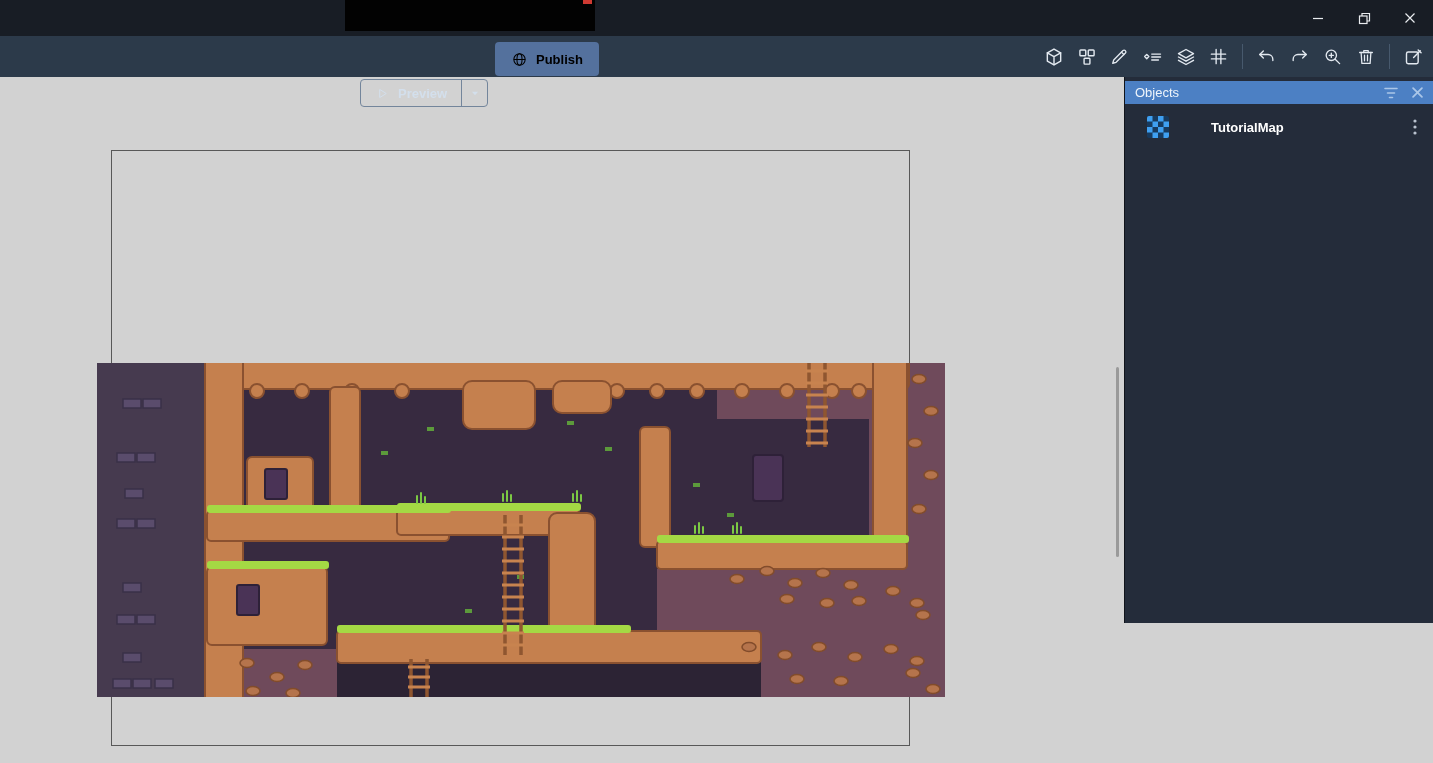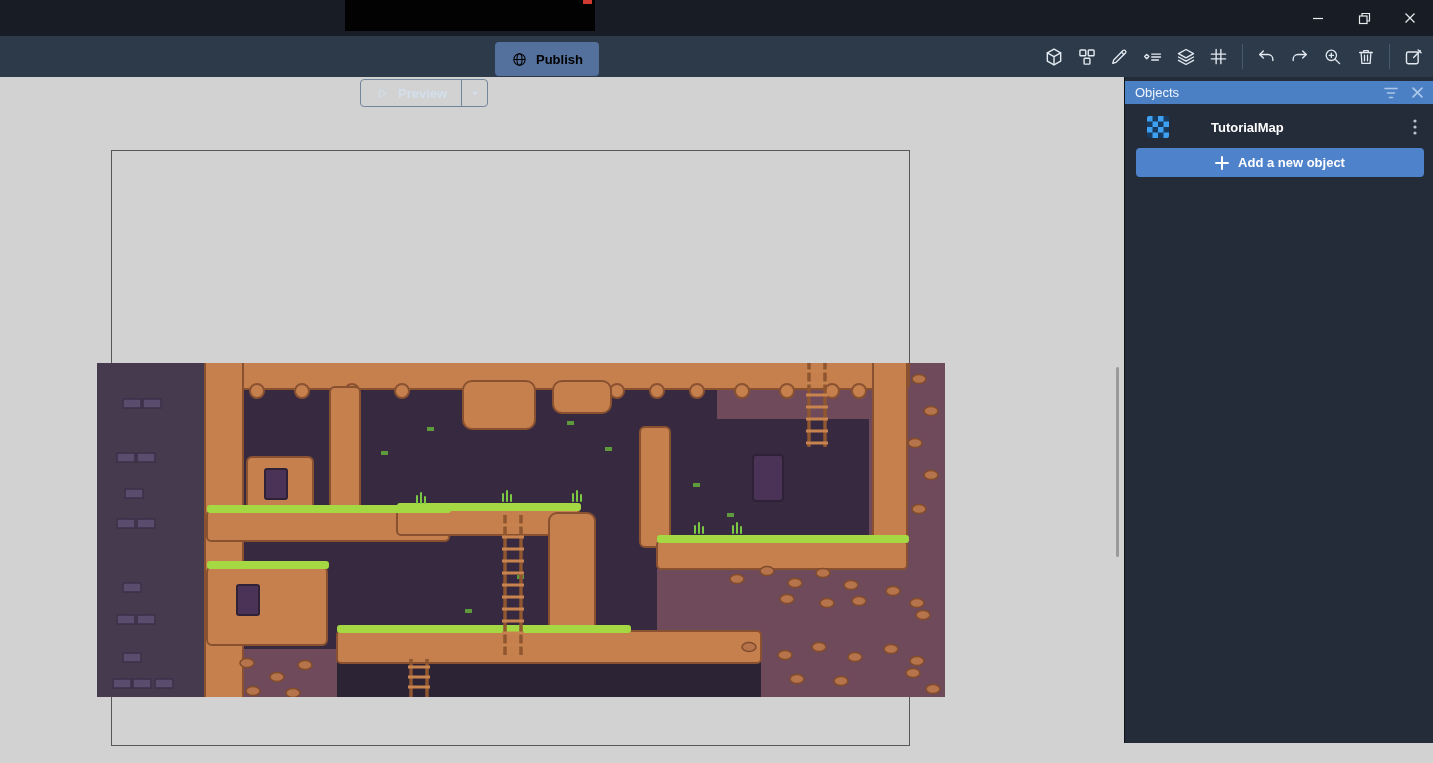--- a/index.html
+++ b/index.html
@@ -42,21 +42,21 @@
   .tb-sep { width:1px; height:25px; background:#47596d; margin:0 4px; }
 
   
   .workspace { position:absolute; top:77px; left:0; width:1433px; height:686px; }
   .canvas { position:absolute; left:0; top:0; width:1124px; height:686px; background:#d2d2d2; overflow:hidden; }
   .scene-frame { position:absolute; left:111px; top:73px; width:799px; height:596px; border:1px solid #585858; }
   .tilemap { position:absolute; left:97px; top:286px; width:848px; height:334px; }
   .v-scroll { position:absolute; left:1116px; top:290px; width:3px; height:190px; background:#9a9a9a; border-radius:2px; }
 
   
-  .objects-panel { position:absolute; left:1124px; top:0; width:309px; height:666px;
+  .objects-panel { position:absolute; left:1124px; top:0; width:309px; height:546px;
                    background:#242c3a; border-left:1px solid #10141b; }
   .panel-header { position:absolute; top:4px; left:0; width:100%; height:23px; background:#4c80c4;
                   display:flex; align-items:center; }
   .panel-title { padding-left:10px; font-size:13px; color:#eef4fb; }
   .panel-header-icons { margin-left:auto; display:flex; align-items:center; gap:14px; padding-right:10px; color:#aac6e8; }
   .ph-icon { display:flex; align-items:center; justify-content:center; background:none; border:none; color:inherit; padding:0; }
   .ph-icon svg { stroke:currentColor; fill:none; stroke-width:1.6; stroke-linecap:round; }
 
   .object-row { position:absolute; top:35px; left:0; width:100%; height:30px; display:flex; align-items:center; }
   .obj-thumb { margin-left:22px; width:22px; height:22px; border-radius:2px; overflow:hidden; flex:0 0 auto; }
@@ -416,22 +416,14 @@
               <g fill="currentColor">
                 <circle cx="2" cy="2" r="1.6"></circle>
                 <circle cx="2" cy="8" r="1.6"></circle>
                 <circle cx="2" cy="14" r="1.6"></circle>
               </g>
             </svg>
         </span>
       </button>
     </div>
 
-    <button class="add-btn">
-      <span>
-        <svg width="14" height="14" viewBox="0 0 14 14">
-            <path d="M7 1v12M1 7h12"></path>
-          </svg>
-      </span>
-      <span>Add a new object</span>
-    </button>
   </div>
 </div>
 
 </body></html>

